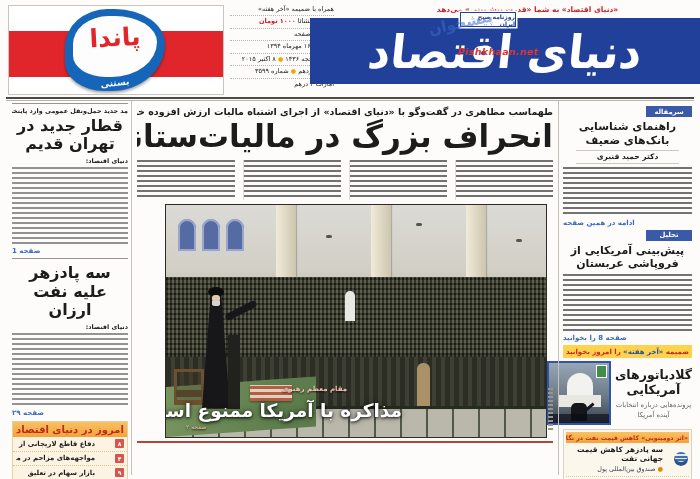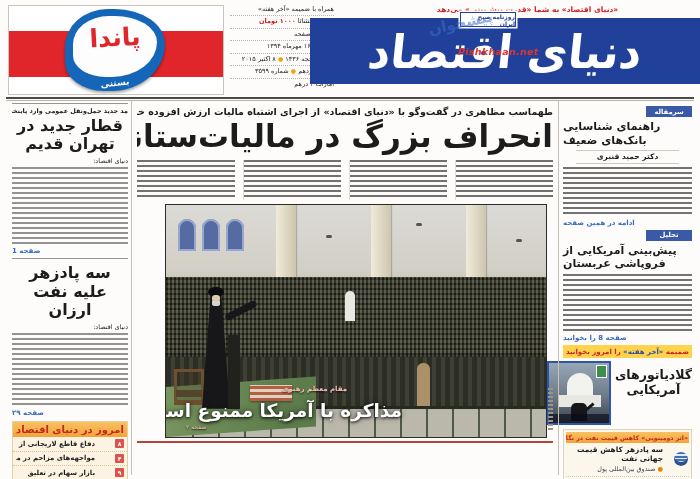--- a/index.html
+++ b/index.html
@@ -53,21 +53,21 @@
   .col-left { width:122px; padding:2px 3px 0 3px; }
 
   
   .fake { background:repeating-linear-gradient(to bottom, #3d3d3b 0px, #3d3d3b 2.4px, transparent 2.4px, transparent 5px);
           opacity:.72; }
   .fake.light { opacity:.55; }
 
   
   .label-bar { width:46px; height:11px; background:#3a5aa8; color:#fff; font-size:6.8px; font-weight:bold;
                display:flex; align-items:center; justify-content:center; margin:3px 0 3px; }
-  .ed-title { font-size:11px; font-weight:bold; text-align:left; line-height:1.25; }
+  .ed-title { font-size:11px; font-weight:bold; text-align:center; line-height:1.25; }
   .author { width:80%; margin:2px auto 3px; padding:1.5px 0; text-align:center; font-size:7.5px; font-weight:bold;
             border-top:1px solid #cfcabf; border-bottom:1px solid #cfcabf; }
   .plink { font-size:7px; font-weight:bold; color:#3a6bbf; text-align:left; margin:2px 0 3px; cursor:pointer; }
   .yellowbar { margin:3px 0; background:#ffd34d; padding:2.5px 2px; text-align:center; font-size:7px; font-weight:bold; color:#cc2127; }
   .yellowbar .mid { color:#2a50a5; }
 
   .glad { display:flex; gap:4px; margin-top:3px; }
   .glad-txt { flex:1; padding-top:6px; }
   .glad-title { font-size:12.5px; font-weight:bold; line-height:1.2; text-align:center; }
   .glad-sub { margin-top:4px; font-size:6.8px; color:#666; text-align:center; line-height:1.4; }
@@ -141,21 +141,21 @@
               font-size:18.5px; font-weight:900; white-space:nowrap; letter-spacing:-.5px;
               text-shadow:0 1px 3px rgba(0,0,0,.9), 0 0 6px rgba(0,0,0,.5); }
   .cap-page { position:absolute; left:20px; bottom:7px; color:#f2bfb2; font-size:6px; text-shadow:0 1px 2px #000; }
   .redline { height:2px; background:#b3443a; margin-top:3px; }
 
   
   .art { border-top:1px solid #9a958c; padding-top:3px; }
   .a-kicker { font-size:6.4px; font-weight:bold; text-align:center; white-space:nowrap; overflow:hidden; }
   .a-title { font-size:16px; font-weight:900; text-align:center; line-height:1.15; margin:2px 0 3px; }
   .lead-line { font-size:6.4px; line-height:1.5; }
-  .lead { font-weight:normal; }
+  .lead { font-weight:bold; }
 
   .todaybox { margin-top:4px; background:#fdf3e2; border:1px solid #e6cfa4; }
   .today-header { background:linear-gradient(#f9c163,#f2a43a); color:#c2271f; font-size:10px; font-weight:bold;
                   text-align:center; padding:2px 0; }
   .t-item { display:flex; align-items:center; gap:20px; padding:2.2px 3px; border-bottom:1px dotted #ddc493; }
   .t-item:last-child { border-bottom:none; }
   .t-num { flex:0 0 auto; width:9px; height:9px; background:#d9534f; color:#fff; font-size:6px; font-weight:bold;
            display:flex; align-items:center; justify-content:center; border-radius:1px; }
   .t-label { font-size:6.9px; font-weight:bold; white-space:nowrap; overflow:hidden; }
 </style>
@@ -228,20 +228,21 @@
 
       <div class="yellowbar">
         <span>ضمیمه</span>
         <span class="mid">«آخر هفته»</span>
         <span>را امروز بخوانید</span>
       </div>
 
       <div class="glad">
         <div class="glad-txt">
           <div class="glad-title">گلادیاتورهای آمریکایی</div>
+          <div class="glad-sub">پرونده‌هایی درباره انتخابات آینده آمریکا</div>
         </div>
         <div class="glad-img">
           <div class="dome"></div>
           <div class="dome-base"></div>
           <div class="figure"></div>
           <div class="figure-arm"></div>
           <div class="stamp"></div>
           <div class="glad-band"></div>
         </div>
       </div>

